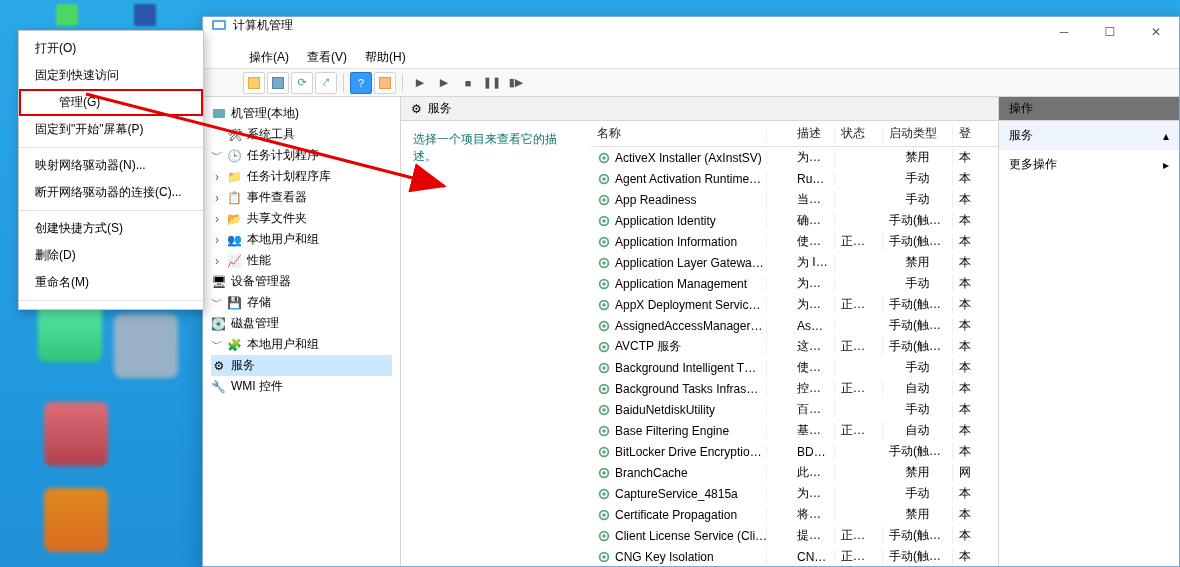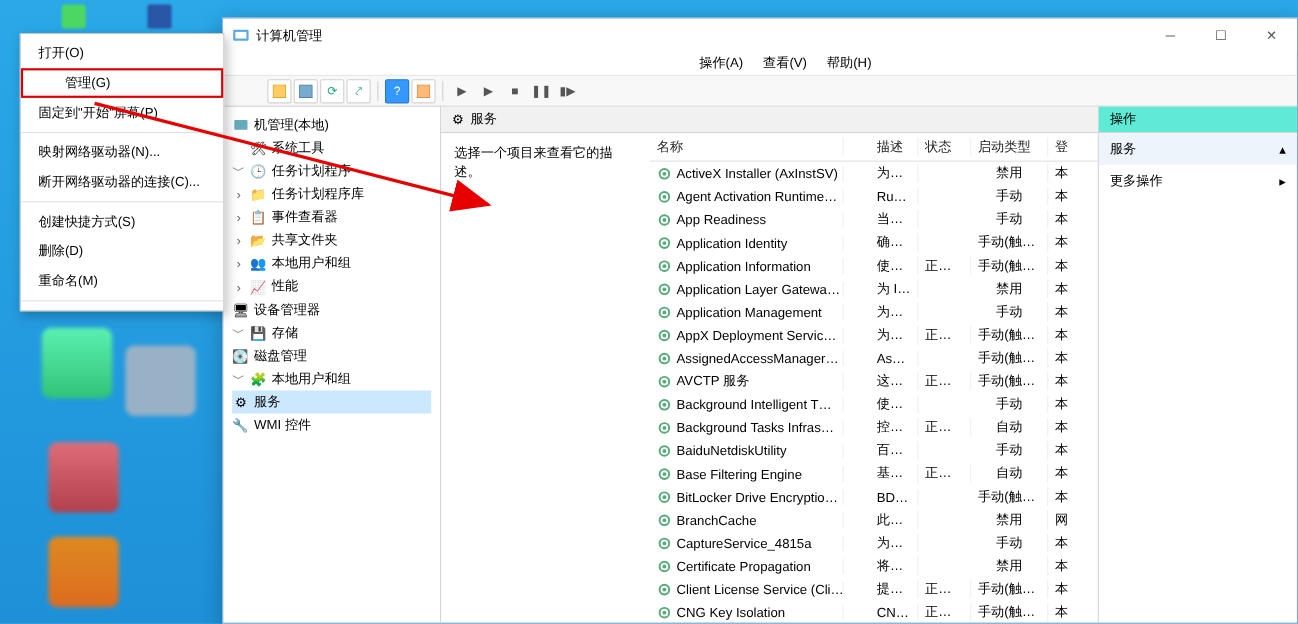--- a/index.html
+++ b/index.html
@@ -21,74 +21,75 @@
 .ctx { position:absolute; left:18px; top:30px; width:186px; background:#fff; border:1px solid #c8c8c8; box-shadow:2px 4px 10px rgba(0,0,0,.25); padding:4px 0; z-index:50; }
 .ctx .item { padding:5px 16px; color:#000; cursor:default; white-space:nowrap; }
 .ctx .item.sel { outline:2px solid #d00; outline-offset:-2px; background:#fff;padding-left:40px; }
 .ctx .sep { height:1px; background:#e0e0e0; margin:4px 0; }
 
 
 .arrow { position:absolute; left:84px; top:88px; z-index:60; pointer-events:none; }
 
 
 .mmc { position:absolute; left:202px; top:16px; right:0; bottom:0; background:#fff; border:1px solid #7aa9d8; box-shadow:0 4px 18px rgba(0,0,0,.25); display:flex; flex-direction:column; }
-.titlebar { height:30px; background:#fff; display:flex; align-items:center; padding-left:8px; }
+.titlebar { height:30px; background:#fff; display:flex; align-items:flex-start; padding-left:8px; }
 .titlebar .icon { width:16px; height:16px; margin-right:6px; }
 .titlebar .title { color:#000; }
 .winbtns { margin-left:auto; display:flex; }
 .winbtns div { width:46px; height:30px; display:flex; align-items:center; justify-content:center; color:#555; }
-.menubar { height:22px; display:flex; align-items:center; gap:18px; padding-left:46px; border-bottom:1px solid #e4e4e4; color:#000;justify-content:center; }
+.menubar { height:22px; display:flex; align-items:center; gap:18px; padding-left:46px; border-bottom:1px solid #e4e4e4; color:#000; }
 .toolbar { height:28px; display:flex; align-items:center; gap:2px; padding-left:40px; border-bottom:1px solid #d5d5d5; background:#f8f8f8; }
 .tbtn { width:22px; height:22px; border:1px solid #d2d2d2; background:#fff; display:flex; align-items:center; justify-content:center; border-radius:2px; color:#555; font-size:11px;}
 .tbtn.flat{border:none;background:transparent;}
 .tbsep { width:1px; height:18px; background:#d0d0d0; margin:0 4px; }
 
 .body { flex:1; display:flex; min-height:0; }
 .nav { width:198px; border-right:1px solid #d5d5d5; padding:6px 8px; overflow:hidden; color:#000;}
 .nav .node { display:flex; align-items:center; gap:4px; padding:2px 0; white-space:nowrap; }
 .nav .node.sel{ background:#cce8ff; }
 .nav .twisty { width:12px; text-align:center; color:#666; display:inline-block;}
 .nav .ni { width:16px; height:16px; flex:none; display:inline-flex; align-items:center; justify-content:center; }
 .indent1 { padding-left:14px; } .indent2 { padding-left:30px; } .indent3 { padding-left:46px; }
 
 .mid { flex:1; display:flex; flex-direction:column; border-right:1px solid #d5d5d5; min-width:0;}
 .mid .hdr { height:24px; background:#f1f1f1; border-bottom:1px solid #d5d5d5; display:flex; align-items:center; padding-left:10px; gap:6px; color:#000;}
 .mid .content { flex:1; display:flex; min-height:0;}
-.descpane { width:190px; padding:10px 12px; color:#000000;}
+.descpane { width:190px; padding:10px 12px; color:#0f766e;}
 .listpane { flex:1; display:flex; flex-direction:column; min-width:0;}
 .cols { height:26px; display:flex; align-items:center; border-bottom:1px solid #e0e0e0; color:#222;}
 .col { padding:0 6px; border-right:1px solid #eee; overflow:hidden; text-overflow:ellipsis; white-space:nowrap; }
-.c-name{width:176px;} .c-desc{width:44px;margin-left:24px;} .c-stat{width:48px;} .c-start{width:70px;} .c-ext{width:18px; border-right:none;}
+.c-name{width:176px;} .c-desc{width:44px;margin-left:24px;} .c-stat{width:48px;font-family:Liberation Serif, serif;} .c-start{width:70px;} .c-ext{width:18px; border-right:none;}
 .rows { flex:1; overflow:hidden;text-align:center; }
 .row { height:21px; display:flex; align-items:center; color:#000; }
 .row .c-name{display:flex;align-items:center;gap:4px;}
 .row .gear{width:14px;height:14px;flex:none;}
 
 .actions { width:180px; display:flex; flex-direction:column; }
-.actions .ahdr { height:24px; background:#5eead4; border-bottom:1px solid #d5d5d5; display:flex; align-items:center; padding-left:10px; font-weight:500;}
+.actions .ahdr { height:24px; background:#737373; border-bottom:1px solid #d5d5d5; display:flex; align-items:center; padding-left:10px; font-weight:500;}
 .actions .asec { padding:6px 10px; display:flex; align-items:center; justify-content:space-between;}
 .actions .asec.bar { background:#eef4fb; }
 .tri { color:#000; }
 
 svg { display:block; }
 </style>
 </head>
 <body>
 <div class="desktop">
 
 <div class="tb1"></div>
 <div class="tb2"></div>
 
 <div class="desk-icon di1"></div>
 <div class="desk-icon di2"></div>
 <div class="desk-icon di3"></div>
 <div class="desk-icon di4"></div>
 
 <div class="ctx">
   <div class="item">打开(O)</div>
+  <div class="item">固定到快速访问</div>
   <div class="item sel">管理(G)</div>
   <div class="item">固定到"开始"屏幕(P)</div>
   <div class="sep"></div>
   <div class="item">映射网络驱动器(N)...</div>
   <div class="item">断开网络驱动器的连接(C)...</div>
   <div class="sep"></div>
   <div class="item">创建快捷方式(S)</div>
   <div class="item">删除(D)</div>
   <div class="item">重命名(M)</div>
   <div class="sep"></div>

